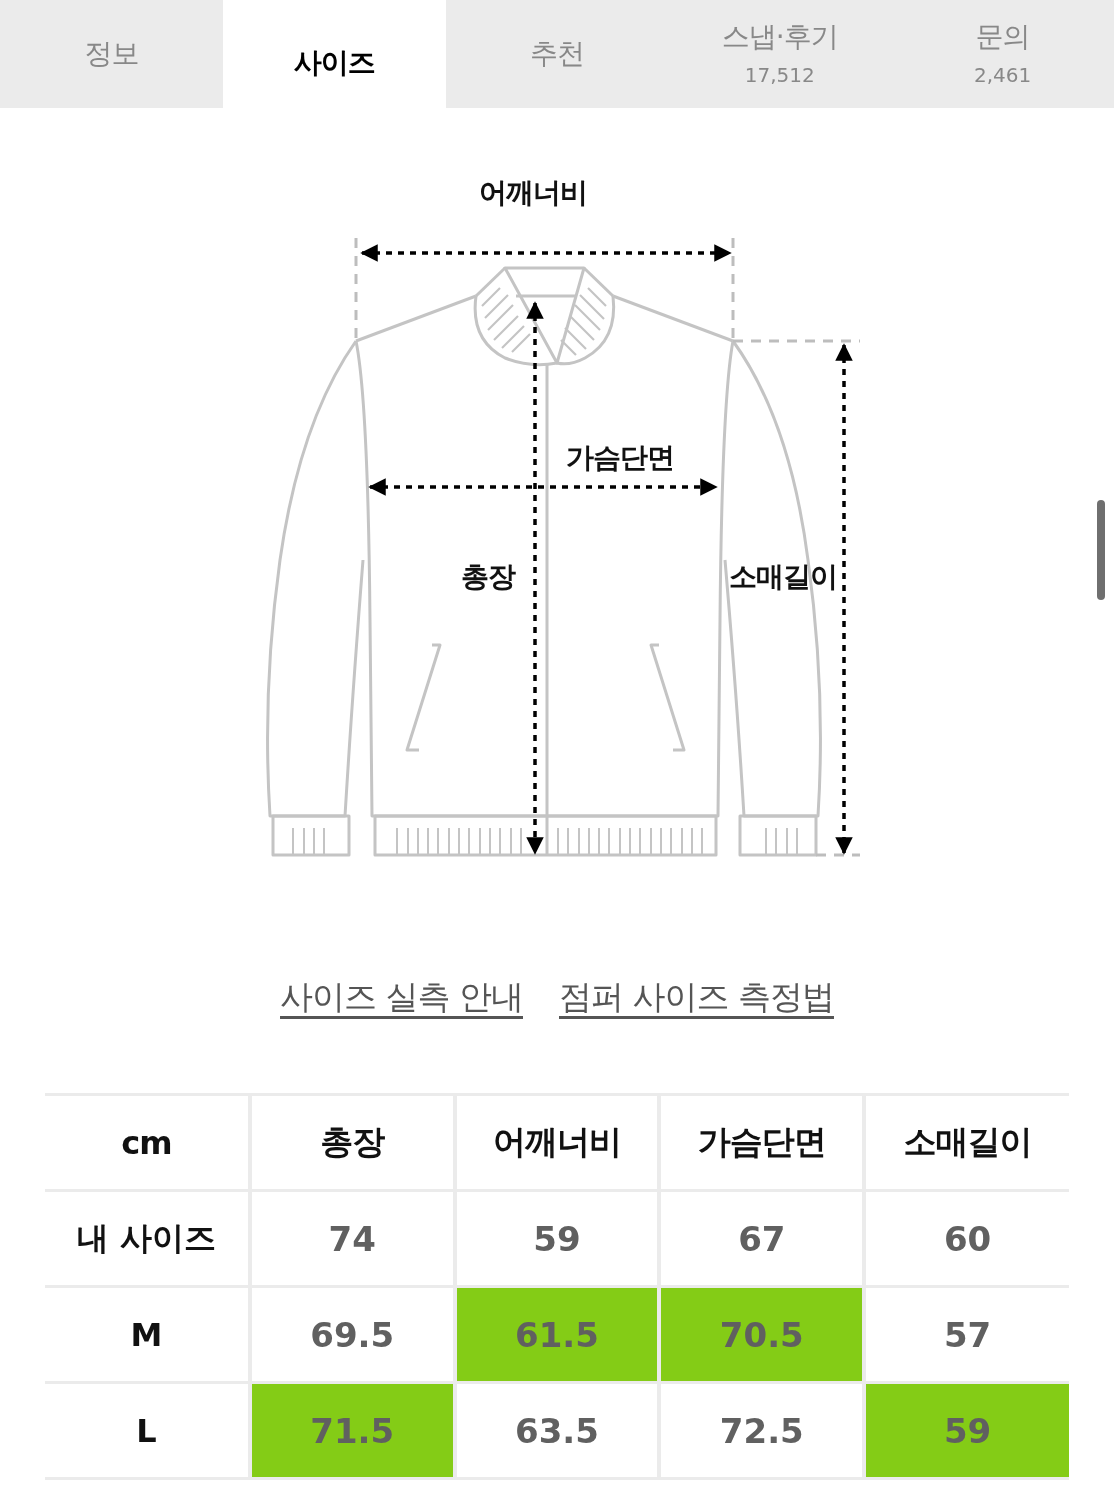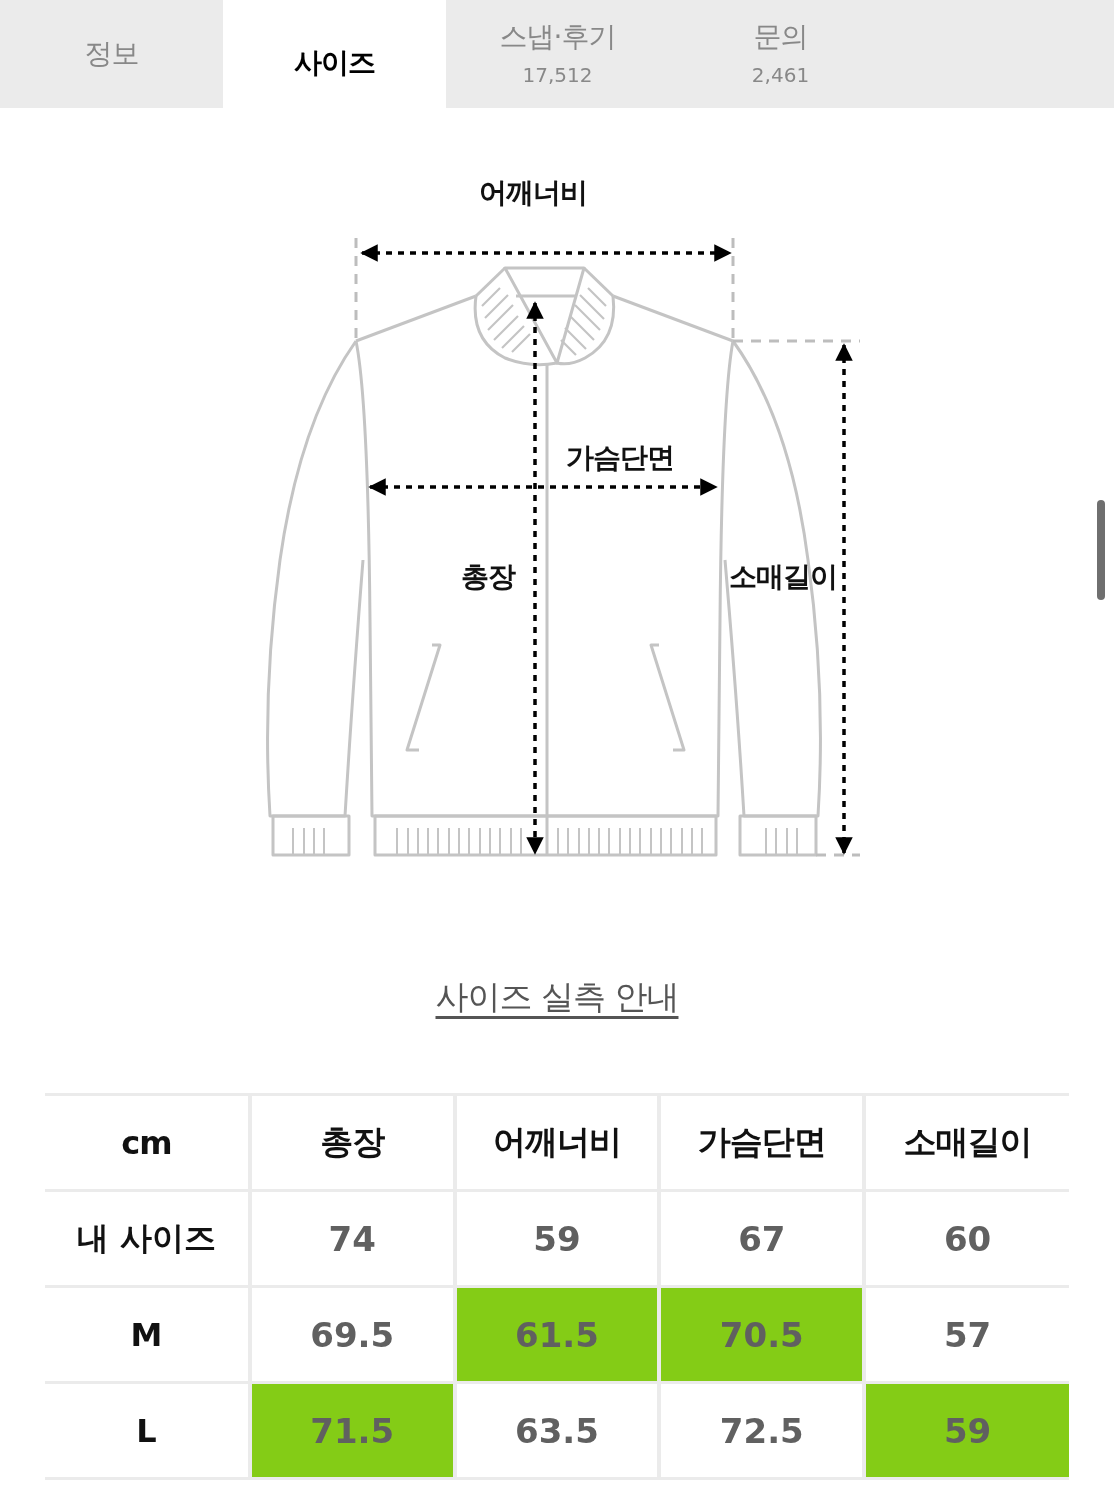--- a/index.html
+++ b/index.html
@@ -40,20 +40,23 @@
 </style>
 </head>
 <body>
 
 <div class="tabs">
   <div class="tab">
     <span class="label">정보</span>
   </div>
   <div class="tab active">
     <span class="label">사이즈</span>
+  </div>
+  <div class="tab">
+    <span class="label">추천</span>
   </div>
   <div class="tab">
     <span class="label">스냅·후기</span>
     <span class="count">17,512</span>
   </div>
   <div class="tab">
     <span class="label">문의</span>
     <span class="count">2,461</span>
   </div>
 </div>
@@ -162,20 +165,21 @@
     </g>
   </svg>
   <span class="dlabel" style="left:479px; top:66px;">어깨너비</span>
   <span class="dlabel" style="left:566px; top:331px;">가슴단면</span>
   <span class="dlabel" style="left:461px; top:450px;">총장</span>
   <span class="dlabel" style="left:729px; top:450px;">소매길이</span>
 </div>
 
 <div class="links">
   <a>사이즈 실측 안내</a>
+  <a>점퍼 사이즈 측정법</a>
 </div>
 
 <table class="size-table">
   <tbody>
       <tr>
     <th class="unit">cm</th>
     <th>총장</th>
     <th>어깨너비</th>
     <th>가슴단면</th>
     <th>소매길이</th>

